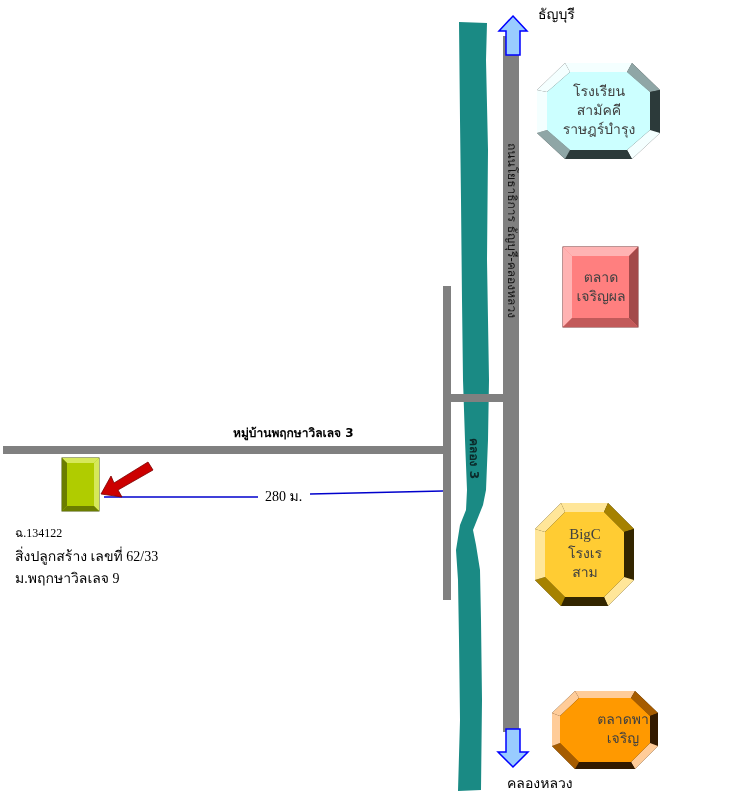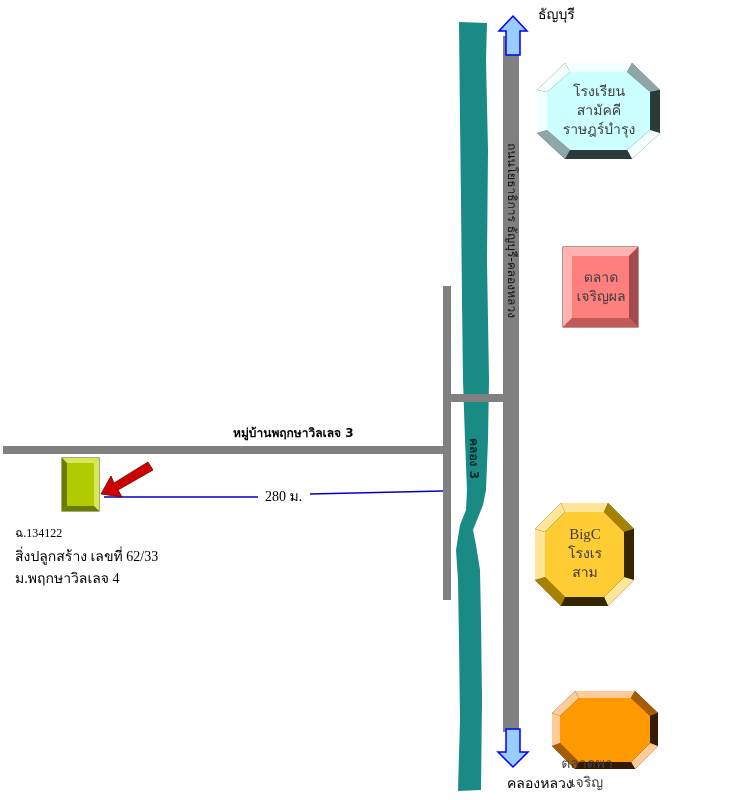--- a/index.html
+++ b/index.html
@@ -105,32 +105,32 @@
 
 <div class="vroad-label">ถนนโยธาธิการ ธัญบุรี-คลองหลวง</div>
 <div class="lbl sans" style="left:233px; top:423px; font-size:12px; font-weight:bold;">หมู่บ้านพฤกษาวิลเลจ 3</div>
 
 <div class="canal-label">คลอง 3</div>
 
 <div class="lbl serif" style="left:265px; top:485px; font-size:14px;">280 ม.</div>
 
 <div class="lbl serif" style="left:15px; top:523px; font-size:12px;">ฉ.134122</div>
 <div class="lbl serif" style="left:15px; top:545px; font-size:14px;">สิ่งปลูกสร้าง เลขที่ 62/33</div>
-<div class="lbl serif" style="left:15px; top:567px; font-size:14px;">ม.พฤกษาวิลเลจ 4</div>
+<div class="lbl serif" style="left:15px; top:567px; font-size:14px;">ม.พฤกษาวิลเลจ 9</div>
 
 <div class="poi-text" style="left:552px; top:82px; width:94px;">
   <div>โรงเรียน</div>
   <div>สามัคคี</div>
   <div>ราษฎร์บำรุง</div>
 </div>
 <div class="poi-text" style="left:566px; top:268px; width:70px;">
   <div>ตลาด</div>
   <div>เจริญผล</div>
 </div>
 <div class="poi-text" style="left:548px; top:525px; width:74px;">
   <div class="serif" style="font-family:'Liberation Serif', serif; font-size:15px;">BigC</div>
   <div>โรงเร</div>
   <div>สาม</div>
 </div>
-<div class="poi-text" style="left:544px; top:710px; width:86px;margin-top:44px;">
+<div class="poi-text" style="left:580px; top:710px; width:86px;">
   <div>ตลาดพา</div>
   <div>เจริญ</div>
 </div>
 
 </body></html>

